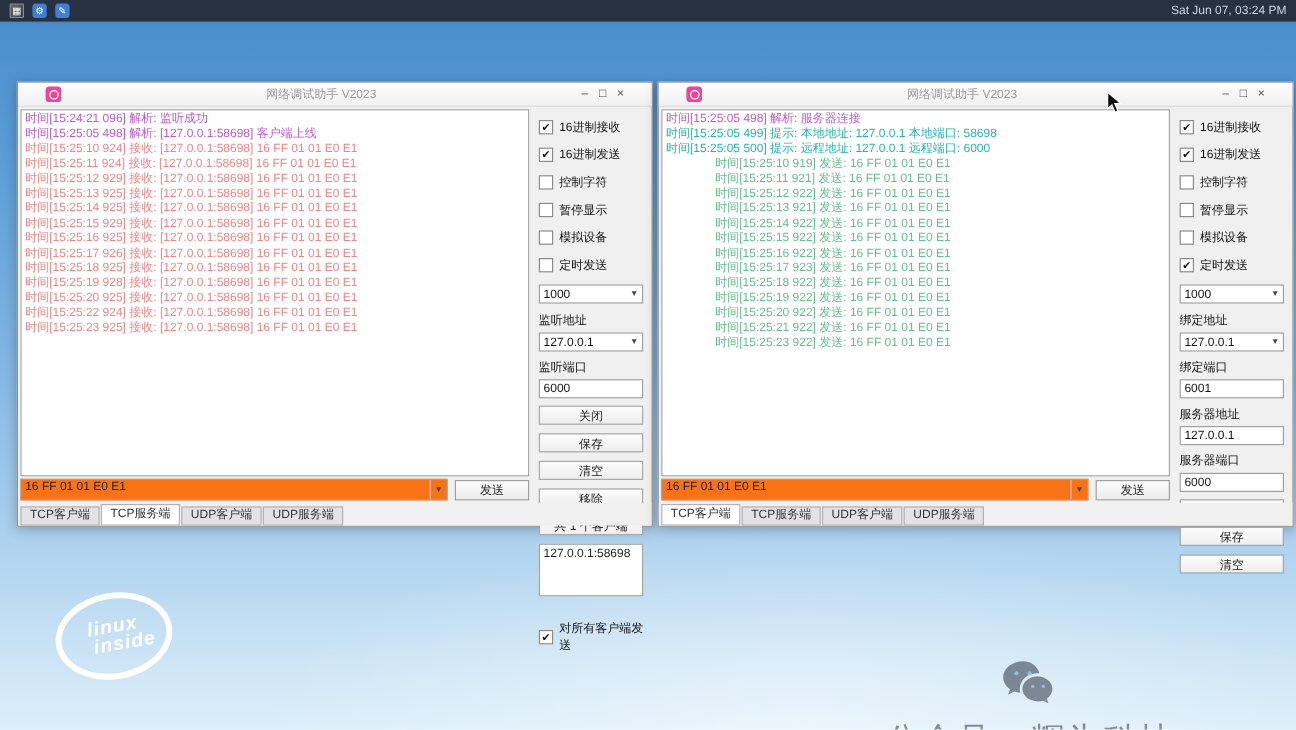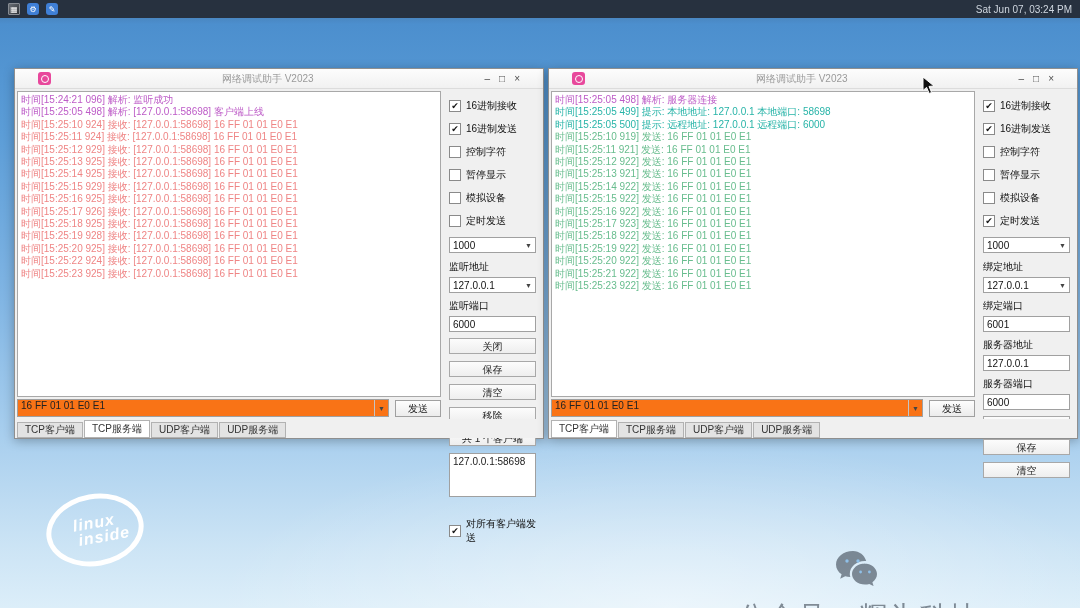--- a/index.html
+++ b/index.html
@@ -26,27 +26,27 @@
   .app-icon{width:13px;height:13px;border-radius:3px;background:#e8489c;position:relative;flex:none;}
   .app-icon::after{content:'';position:absolute;inset:2.5px;border:1.5px solid #fff;border-radius:50%;}
   .title{flex:1;text-align:center;font-size:10px;color:#9a9a9a;}
   .win-controls{display:flex;gap:9px;font-size:10px;color:#4d4d4d;flex:none;}
   .wc{cursor:default;line-height:10px;}
   .body{flex:1;display:flex;padding:2px 2px 0 2px;min-height:0;}
   .leftcol{width:424px;flex:none;display:flex;flex-direction:column;min-height:0;}
   .log{flex:1;background:#fff;border:1px solid #a8a8a8;overflow:hidden;padding:2px 0 0 3px;}
   .log-line{font-size:10px;line-height:12.4px;white-space:nowrap;}
   .log-line.info{color:var(--c-info);} .log-line.recv{color:var(--c-recv);}
-  .log-line.hint{color:var(--c-hint);} .log-line.send{color:var(--c-send);}
+  .log-line.hint{color:var(--c-hint);} .log-line.send{color:var(--c-send);margin-left:41px;}
   .sendrow{flex:none;height:22px;display:flex;align-items:center;}
   .send-combo{flex:1;height:16px;border:1px solid #a0a0a0;background:#f97316;display:flex;
     font-size:10px;color:#222;padding-left:3px;}
   .send-combo .arrow{margin-left:auto;border-left:1px solid #c4c4c4;width:13px;height:100%;
     display:flex;align-items:center;justify-content:center;font-size:7px;color:#444;}
-  .send-btn{width:46px;margin-left:6px;height:17px;border:1px solid #a0a0a0;
+  .send-btn{width:62px;margin-left:6px;height:17px;border:1px solid #a0a0a0;
     background:linear-gradient(#fdfdfd,#ececec);font-size:10px;color:#222;
     font-family:"Liberation Sans","DejaVu Sans",sans-serif;}
   .panel{flex:1;padding:8px 5px 4px 8px;display:flex;flex-direction:column;font-size:10px;color:#111;min-height:0;}
   .check-row{display:flex;align-items:center;margin-bottom:9px;}
   .cb{width:10px;height:10px;background:#fff;border:1px solid #8a8a8a;font-size:9px;line-height:10px;
     text-align:center;color:#111;margin-right:5px;flex:none;}
   .p-input{height:14px;background:#fff;border:1px solid #a0a0a0;display:flex;align-items:center;
     padding:0 3px;margin-bottom:6px;flex:none;}
   .p-input .arrow{margin-left:auto;font-size:7px;color:#444;}
   .p-label{margin:1px 0 3px;flex:none;}

